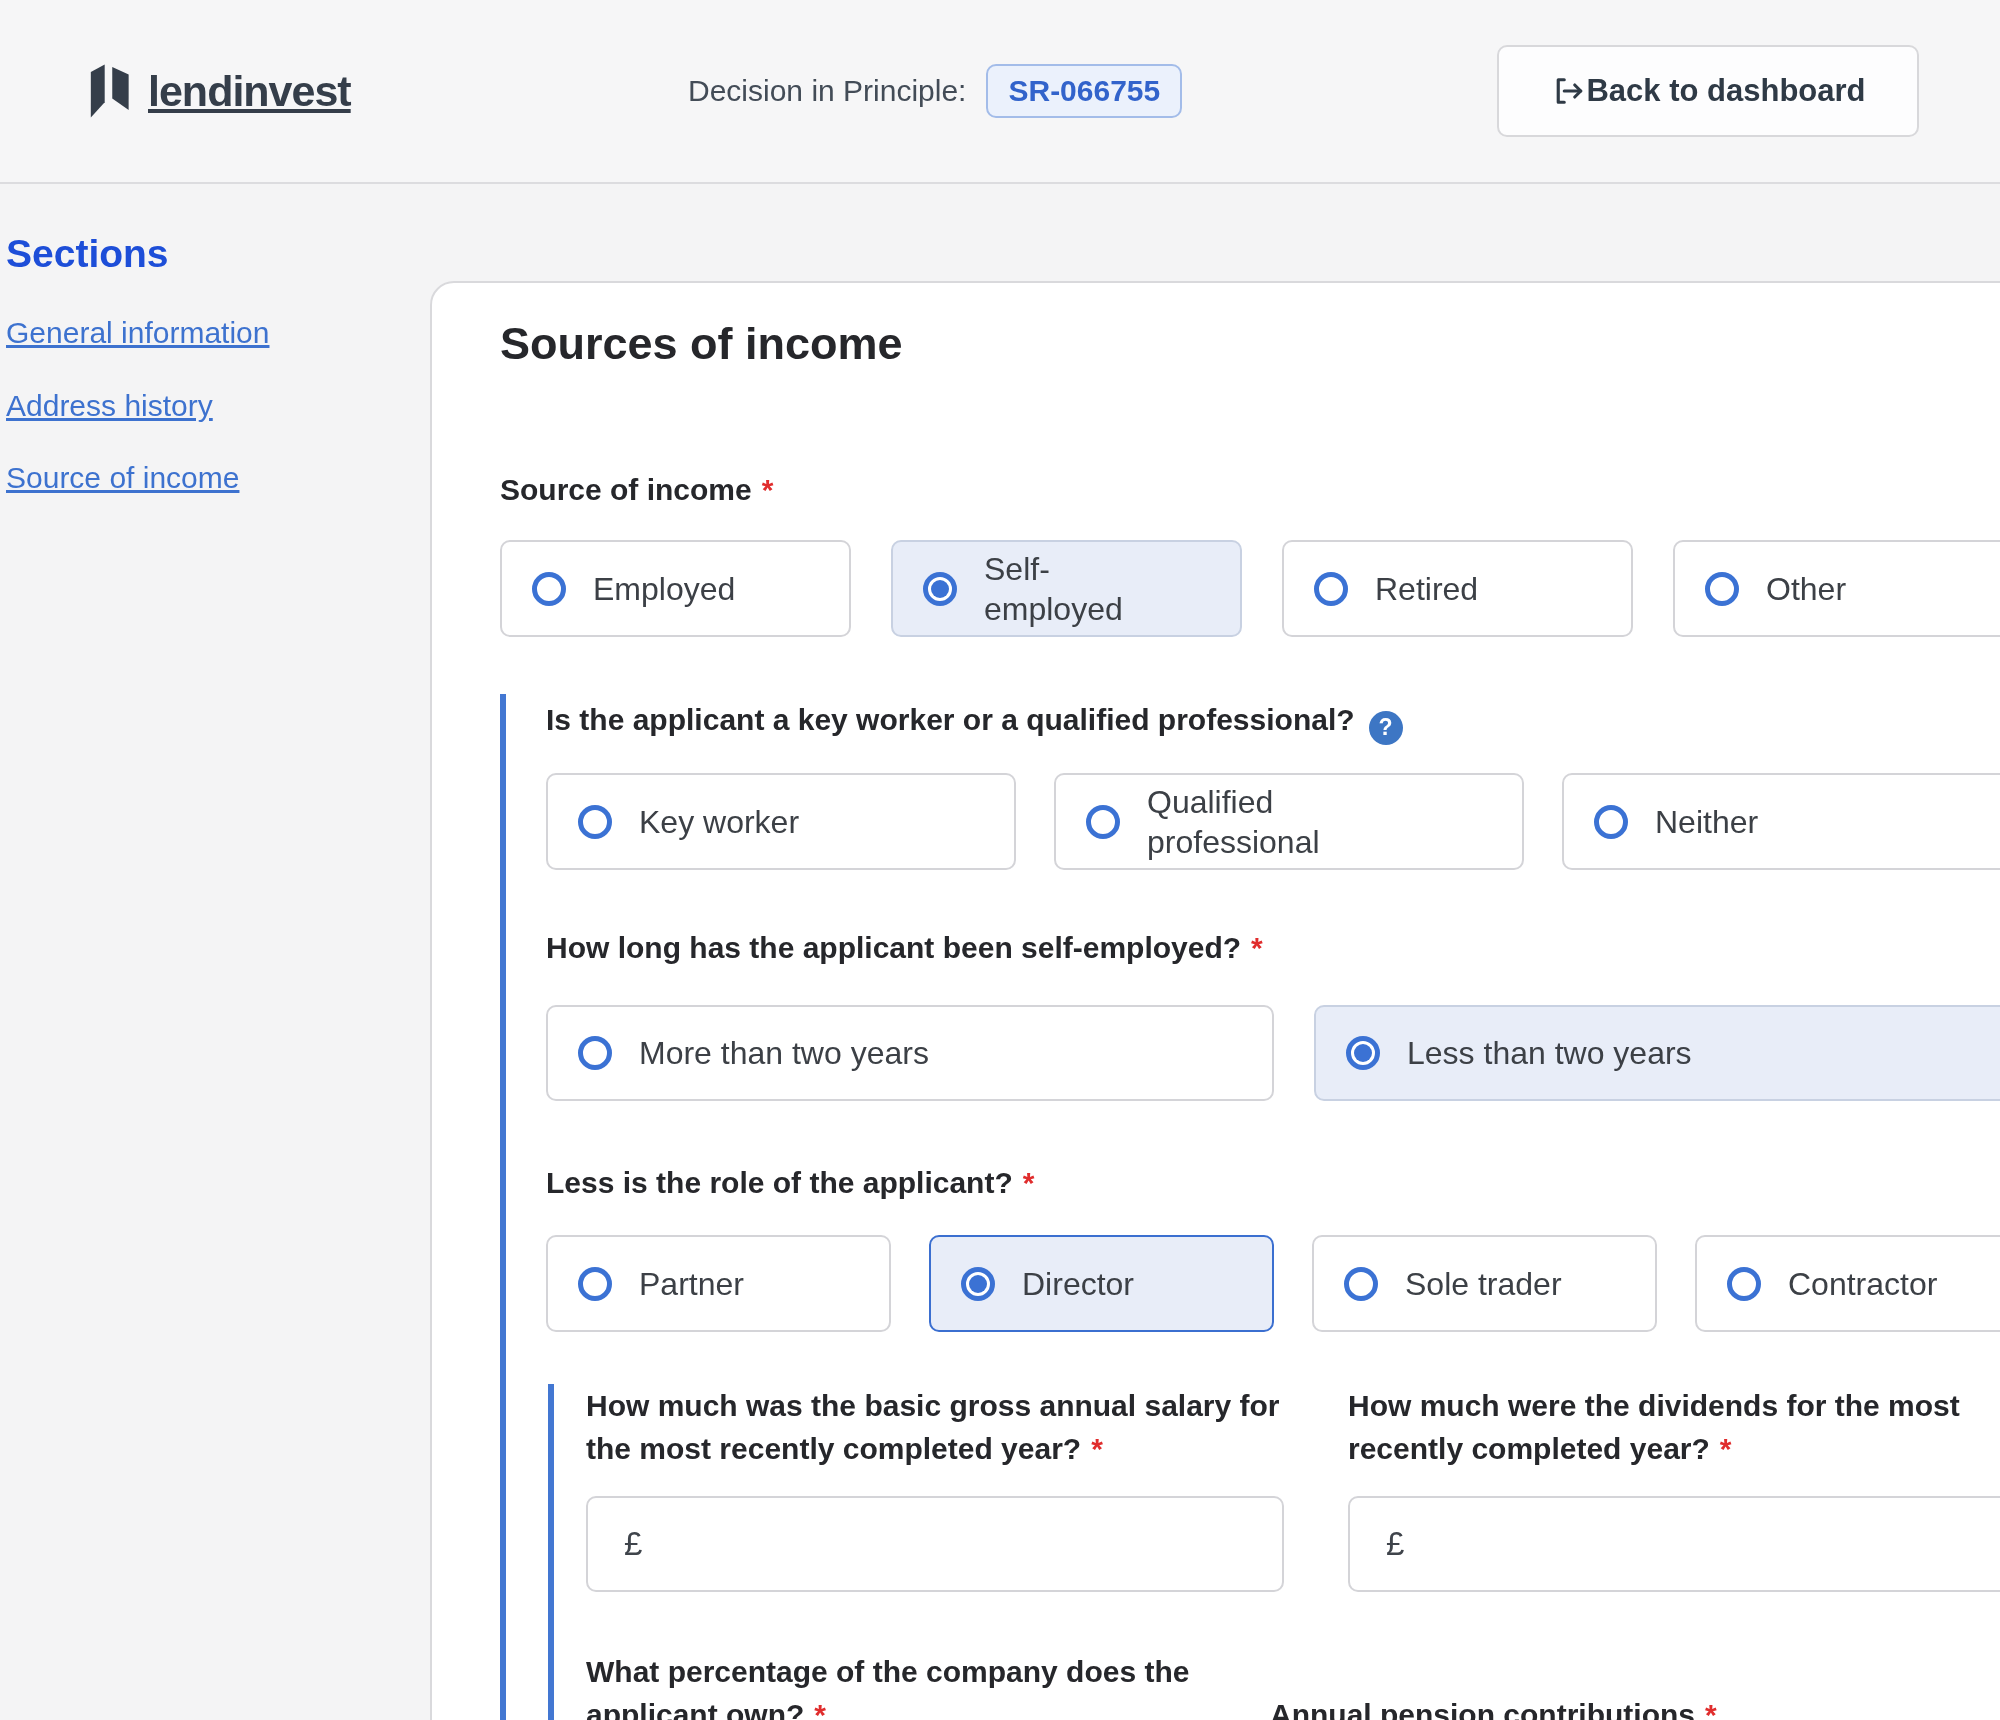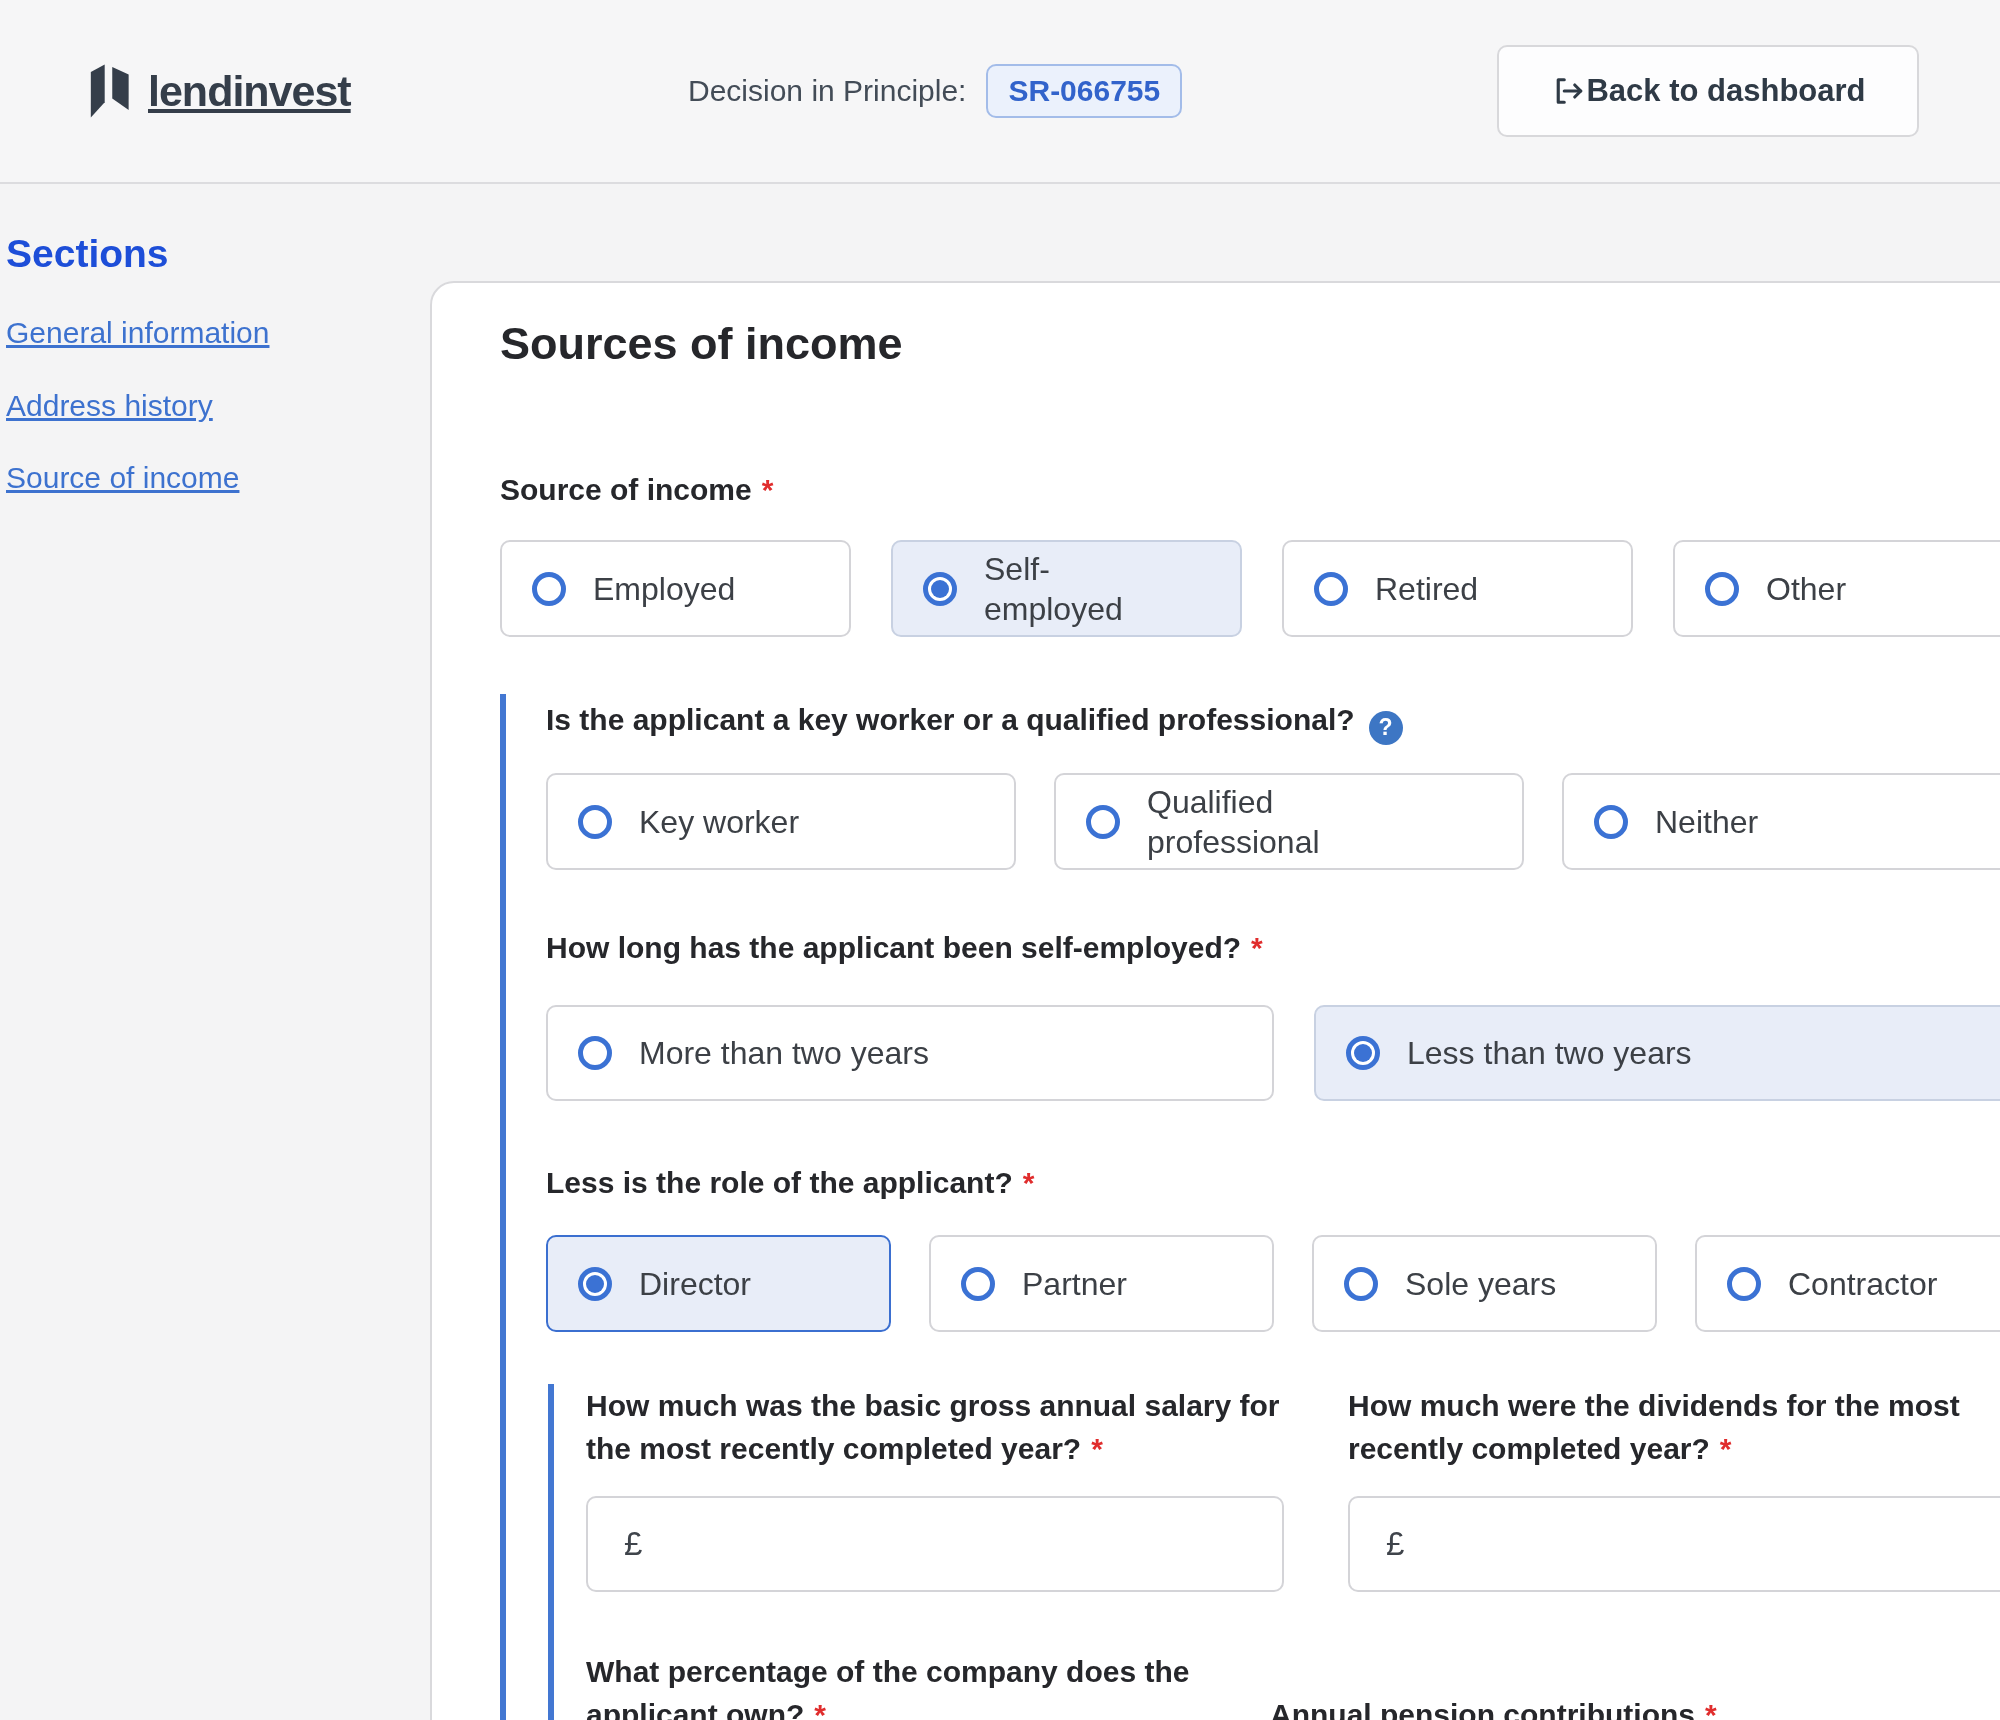--- a/index.html
+++ b/index.html
@@ -132,31 +132,31 @@
       <div class="opt selected" style="width:730px;height:96px">
         <span class="radio checked"></span>
         <span class="opt-label">Less than two years</span>
       </div>
     </div>
 
     <div class="q abs" style="left:40px;top:467px">
       <span>Less is the role of the applicant?</span><span class="req">*</span>
     </div>
     <div class="row" style="left:40px;top:541px;gap:38px">
+      <div class="opt" style="width:345px;height:97px">
+        <span class="radio"></span>
+        <span class="opt-label">Partner</span>
+      </div>
       <div class="opt selected focused" style="width:345px;height:97px">
         <span class="radio checked"></span>
         <span class="opt-label">Director</span>
       </div>
       <div class="opt" style="width:345px;height:97px">
         <span class="radio"></span>
-        <span class="opt-label">Partner</span>
-      </div>
-      <div class="opt" style="width:345px;height:97px">
-        <span class="radio"></span>
-        <span class="opt-label">Sole years</span>
+        <span class="opt-label">Sole trader</span>
       </div>
       <div class="opt" style="width:345px;height:97px">
         <span class="radio"></span>
         <span class="opt-label">Contractor</span>
       </div>
     </div>
 
     <div class="nested">
       <div class="cols">
         <div class="q col1">

